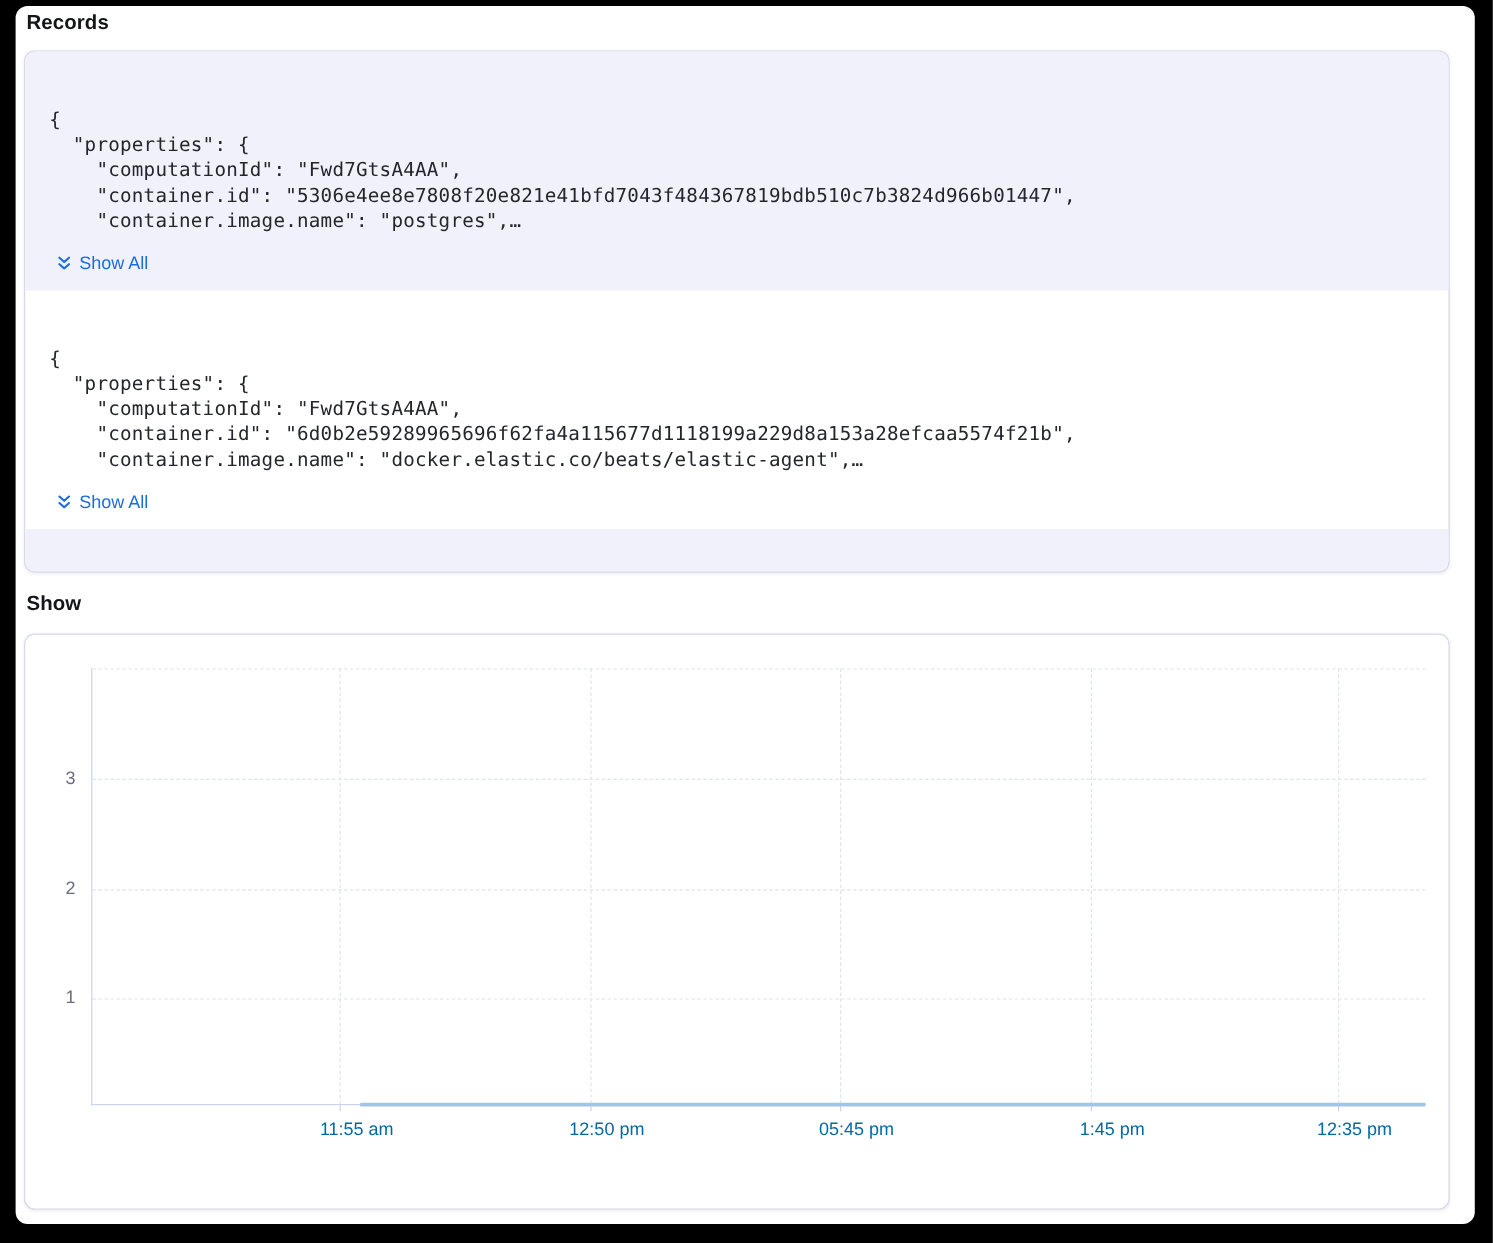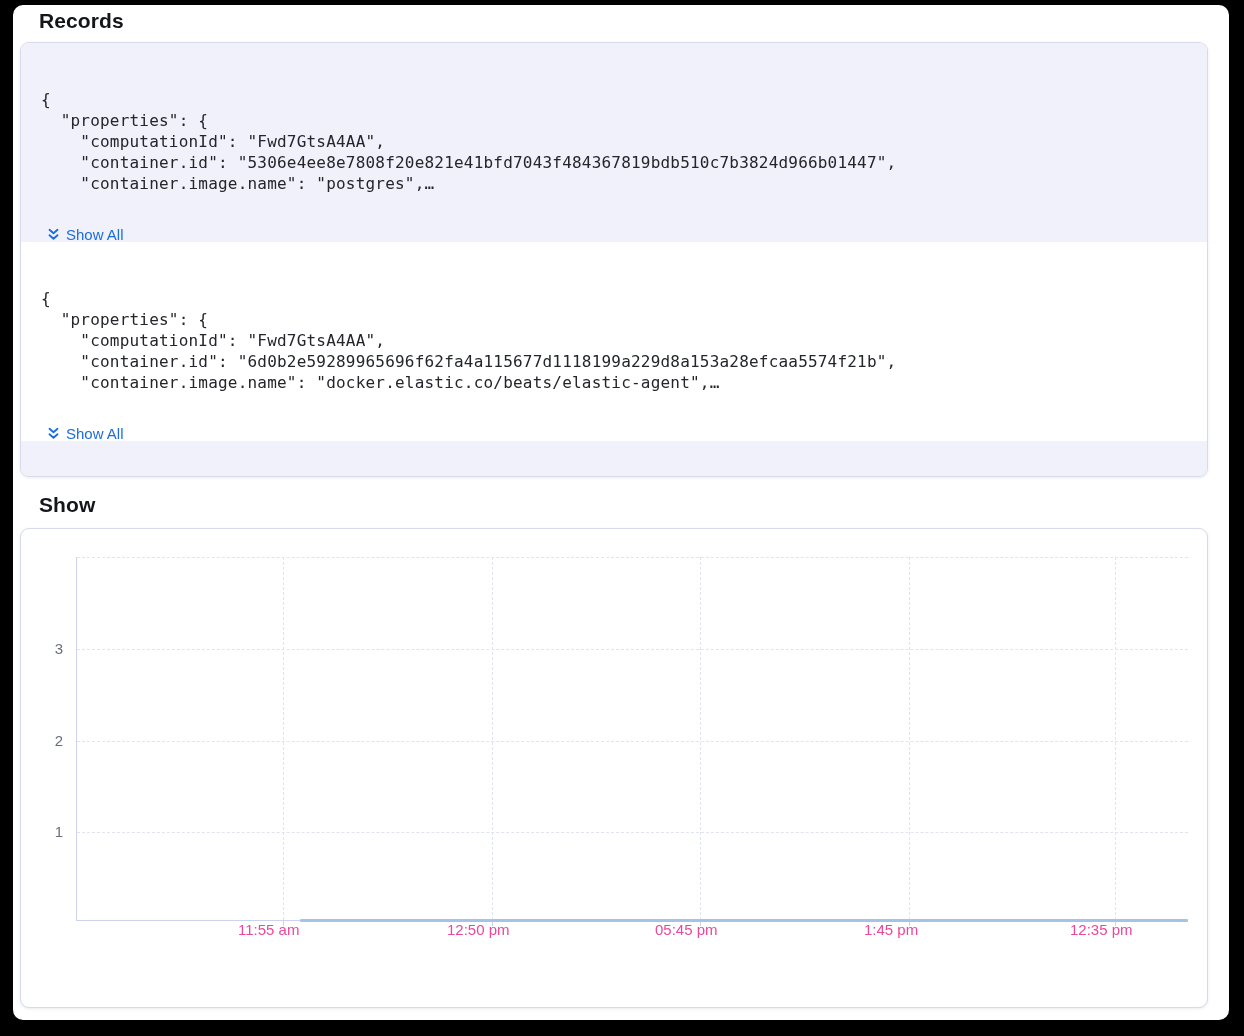--- a/index.html
+++ b/index.html
@@ -12,22 +12,22 @@
   }
   .page {
     position: absolute;
     left: 13px; top: 5px;
     width: 1216px; height: 1015px;
     background: #ffffff;
     border-radius: 10px;
   }
   .section-title {
     position: absolute;
-    left: 26px;
-    font-size: 21px;
+    left: 9px;
+    font-size: 17px;
     font-weight: 700;
     color: #14161a;
     letter-spacing: 0.1px;
   }
   .panel {
     position: absolute;
     left: 7px;
     width: 1188px;
     background: #ffffff;
     border: 1px solid #d6daea;
@@ -42,21 +42,21 @@
   .record-footer-stripe { position: relative; width: 100%; height: 37px; background: #f0f1fa; }
   .record-code {
     font-family: "DejaVu Sans Mono", "Liberation Mono", monospace;
     font-size: 16px;
     line-height: 21px;
     letter-spacing: 0.2px;
     color: #24262b;
     white-space: pre;
   }
   .show-all {
-    margin: 32px 0 0 6px;
+    margin: 17px 0 0 6px;
     display: inline-flex;
     align-items: center;
     gap: 6px;
     color: #1b6ddf;
     font-size: 15px;
     font-weight: 500;
     cursor: pointer;
     text-decoration: none;
   }
   .show-all svg { display: block; }
@@ -81,26 +81,26 @@
     border-left: 1px dashed #e0e4ec;
     width: 0;
   }
   .tick {
     position: absolute;
     top: 364px; height: 5px; width: 0;
     border-left: 1px solid #ccd3ec;
   }
   .x-label {
     position: absolute;
-    top: 364px;
+    top: 376px;
     width: 90px;
     margin-left: -45px;
-    text-align: left;
+    text-align: right;
     font-size: 15px;
-    color: #ec4899;
+    color: #0369a1;
   }
   .y-label {
     position: absolute;
     left: -50px;
     width: 36px;
     text-align: right;
     margin-top: -9px;
     font-size: 15px;
     color: #696f7d;
   }

